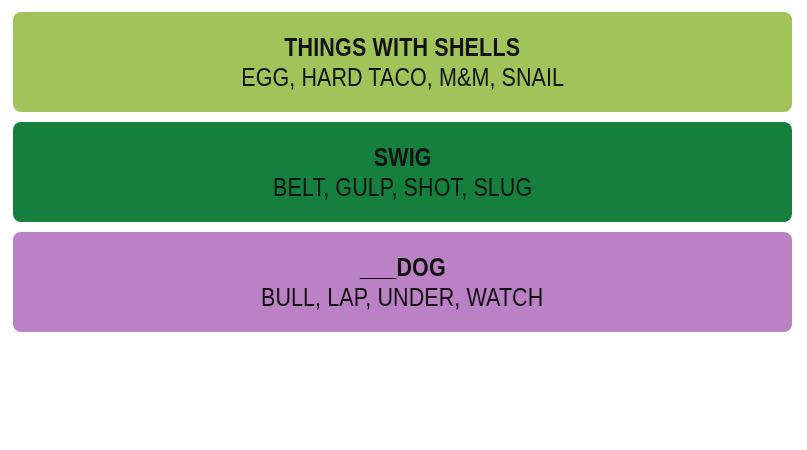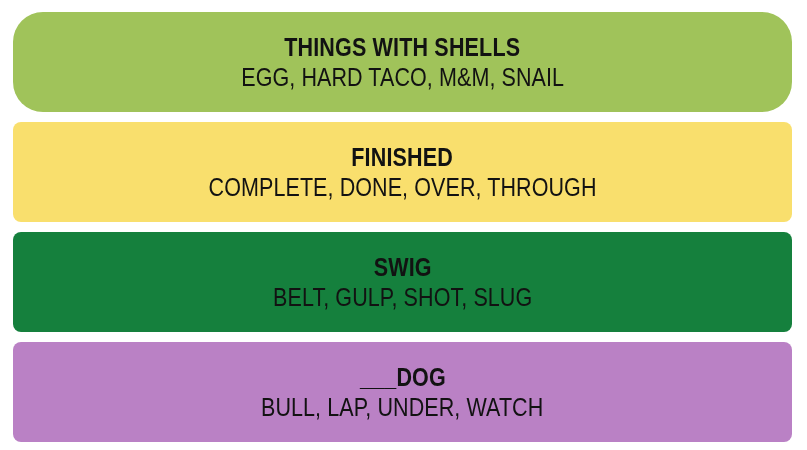--- a/index.html
+++ b/index.html
@@ -33,21 +33,21 @@
     display: flex;
     flex-direction: column;
     align-items: center;
     justify-content: center;
     text-align: center;
     box-sizing: border-box;
     padding: 0 14px;
     overflow: hidden;
   }
 
-  .category-card.green  { background: #a0c35a; border-radius: 30px; }
+  .category-card.green  { background: #a0c35a; }
   .category-card.yellow { background: #f9df6d; }
   .category-card.blue   { background: #b0c4ef; }
   .category-card.purple { background: #ba81c5; }
 
   .category-title {
     font-size: 25px;
     font-weight: bold;
     letter-spacing: 0.2px;
     color: #121212;
     line-height: 1.12;
@@ -71,24 +71,20 @@
 </head>
 <body style="background: rgb(255, 255, 255);">
 
 <div id="results-board">
 
   <div class="category-card green" style="background: rgb(160, 195, 90);">
     <div class="category-title">THINGS WITH SHELLS</div>
     <div class="category-members">EGG, HARD TACO, M&amp;M, SNAIL</div>
   </div>
 
-  <div class="category-card yellow" style="background: rgb(249, 223, 109);">
-    <div class="category-title">FINISHED</div>
-    <div class="category-members">COMPLETE, DONE, OVER, THROUGH</div>
-  </div>
 
   <div class="category-card blue" style="background: #15803d;">
     <div class="category-title">SWIG</div>
     <div class="category-members">BELT, GULP, SHOT, SLUG</div>
   </div>
 
   <div class="category-card purple" style="background: rgb(186, 129, 197);">
     <div class="category-title">___DOG</div>
     <div class="category-members">BULL, LAP, UNDER, WATCH</div>
   </div>

